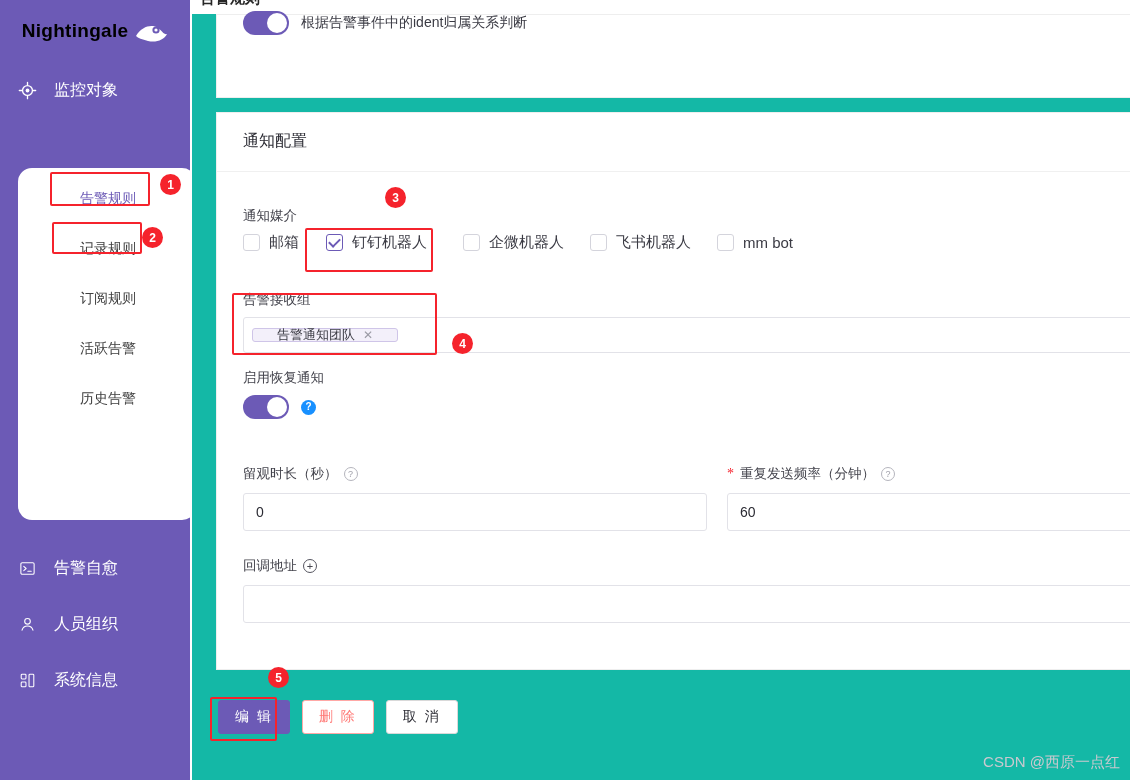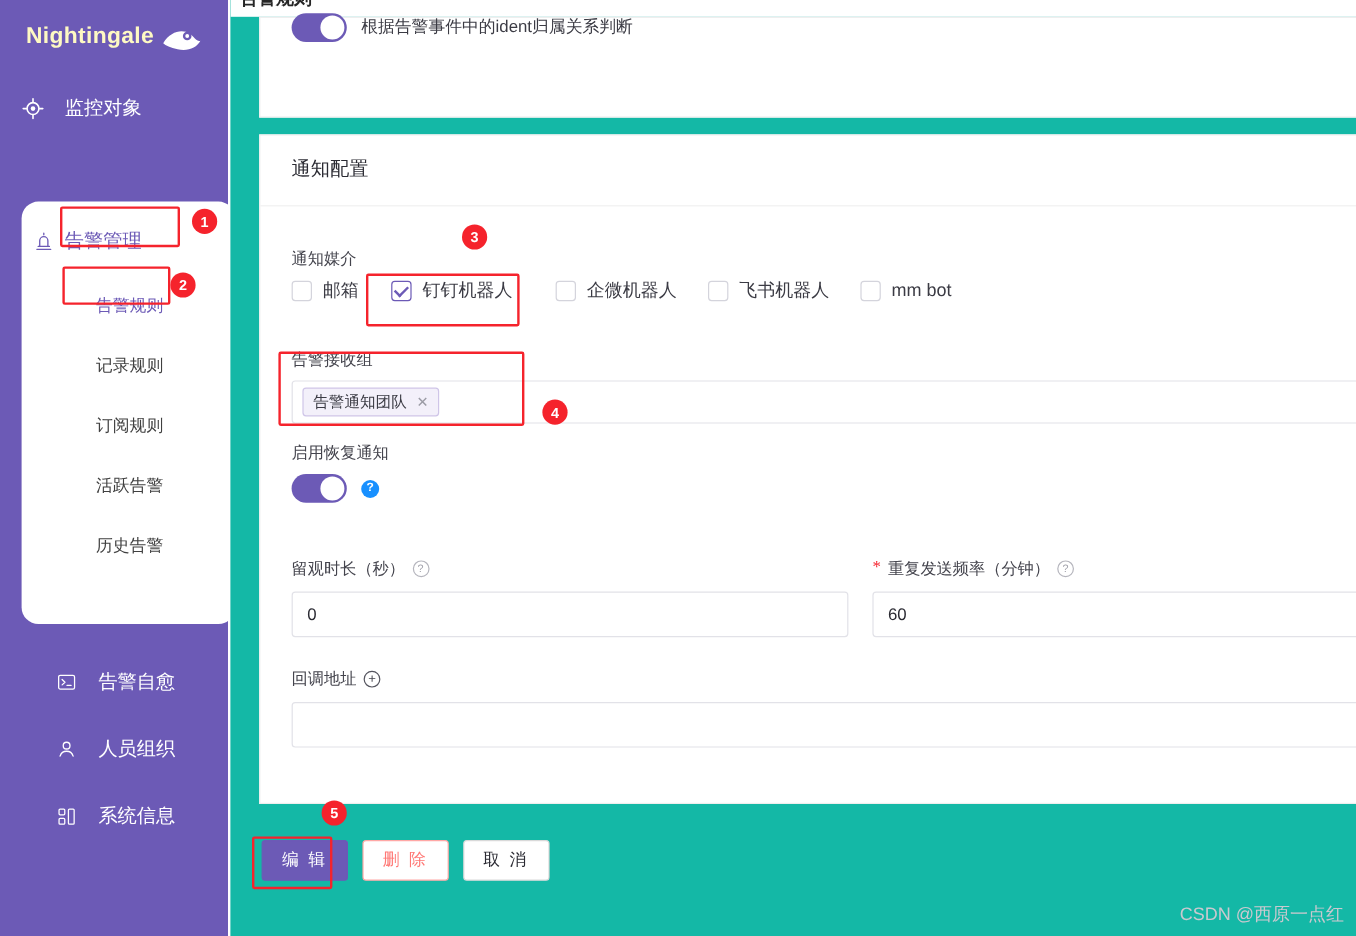--- a/index.html
+++ b/index.html
@@ -13,21 +13,21 @@
 
   
   .sidebar {
     position: absolute; left: 0; top: 0;
     width: 190px; height: 780px;
     background: #6c5ab6;
     overflow: hidden;
   }
   .brand {
     height: 62px; display: flex; align-items: center; justify-content: center;
-    color: #fef9c3; font-size: 19px; font-weight: 700; letter-spacing: .3px;
+    color: #000000; font-size: 19px; font-weight: 700; letter-spacing: .3px;
     gap: 6px;
   }
   .brand-bird { display:inline-block; width:34px; height:22px; position:relative; top:2px; }
 
   .nav-item {
     height: 56px; display: flex; align-items: center;
     color: #ffffff; font-size: 16px; cursor: pointer;
     position: relative;
   }
   .nav-item .nav-ico {
@@ -49,21 +49,21 @@
   }
   .nav-group-open .group-head .nav-ico {
     width: 36px; flex:0 0 36px; display:flex; align-items:center; justify-content:center;
   }
   .sub-item {
     height: 50px; display:flex; align-items:center;
     padding-left: 62px; font-size: 14px; color: #404040; cursor:pointer;
   }
   .sub-item.active { color: #6c5ab6; }
 
-  .nav-bottom { position: absolute; left: 0; top: 540px; width: 190px; margin-left: 28px; }
+  .nav-bottom { position: absolute; left: 0; top: 540px; width: 190px; }
 
   
   .main {
     position: absolute; left: 192px; top: 0;
     width: 940px; height: 780px;
     background: #14b8a6;
     overflow: hidden;
   }
   .crumb-strip {
     position:absolute; left:0; top:0; width: 940px; height: 14px;
@@ -135,21 +135,21 @@
   }
   .cb .cb-txt { font-size:15px; color:#3b3b44; white-space:nowrap; }
 
   .select-box {
     position:absolute; height: 36px; background:#fff;
     border:1px solid #e2e2e8; border-radius: 3px;
     display:flex; align-items:center; padding-left: 8px;
   }
   .tag {
     display:inline-flex; align-items:center; gap:8px;
-    height:24px; padding: 0 8px; border-radius:3px;
+    height:14px; padding: 0 24px; border-radius:3px;
     background:#f3f0fa; border:1px solid #cfc5e8;
     font-size:13px; color:#3b3b44; white-space:nowrap;
   }
   .tag .x { color:#9b9ba5; font-size:12px; cursor:pointer; }
 
   .txt-input {
     position:absolute; height: 38px; background:#fff;
     border:1px solid #e2e2e8; border-radius: 3px;
     display:flex; align-items:center; padding-left: 12px;
     font-size: 14px; color:#2b2b33;
@@ -205,29 +205,20 @@
           <circle cx="10" cy="10" r="5.2" fill="none" stroke="#fff" stroke-width="1.4"></circle>
           <circle cx="10" cy="10" r="2" fill="#fff"></circle>
           <path d="M10 1.4v3M10 15.6v3M1.4 10h3M15.6 10h3" stroke="#fff" stroke-width="1.4" stroke-linecap="round"></path>
         </svg>
       </span>
       <span class="nav-label">监控对象</span>
     </div>
 
 
     <div class="nav-group-open">
-      <div class="group-head" style="margin-top:10px">
-        <span class="nav-ico">
-          <svg viewBox="0 0 20 20" width="17" height="17" aria-hidden="true">
-            <path d="M4.5 14.5h11M6 14.5V9a4 4 0 0 1 8 0v5.5M10 3.2V1.6" fill="none" stroke="#6c5ab6" stroke-width="1.3" stroke-linecap="round"></path>
-            <path d="M3.2 17.4h13.6" stroke="#6c5ab6" stroke-width="1.3" stroke-linecap="round"></path>
-          </svg>
-        </span>
-        <span>告警管理</span>
-      </div>
 
       <div class="sub-item active" style="margin-top:6px">
         <span>告警规则</span>
       </div>
       <div class="sub-item">
         <span>记录规则</span>
       </div>
       <div class="sub-item">
         <span>订阅规则</span>
       </div>

